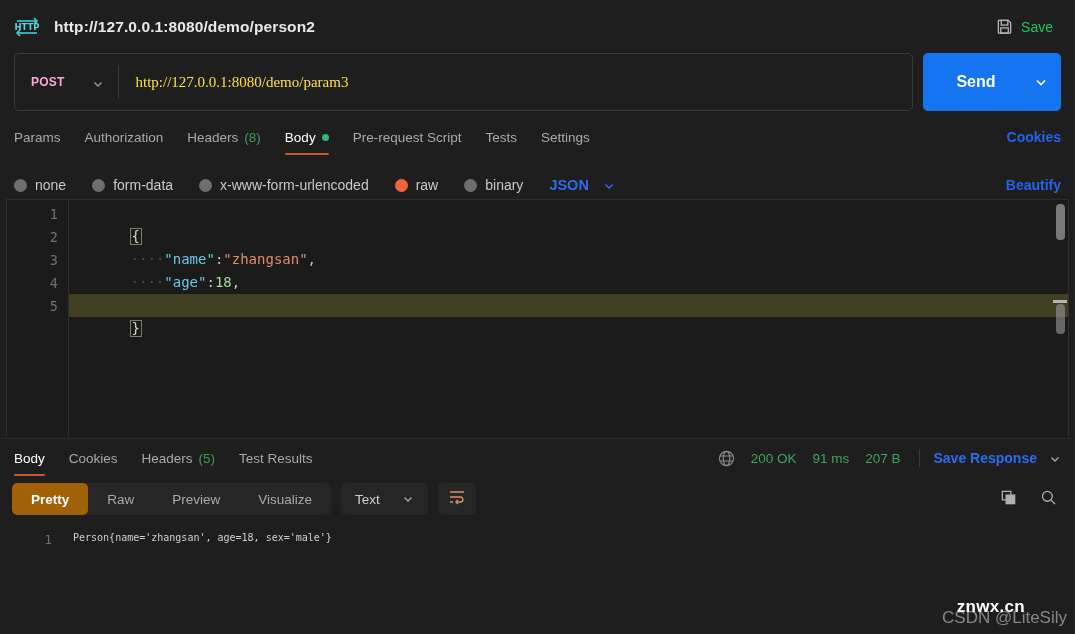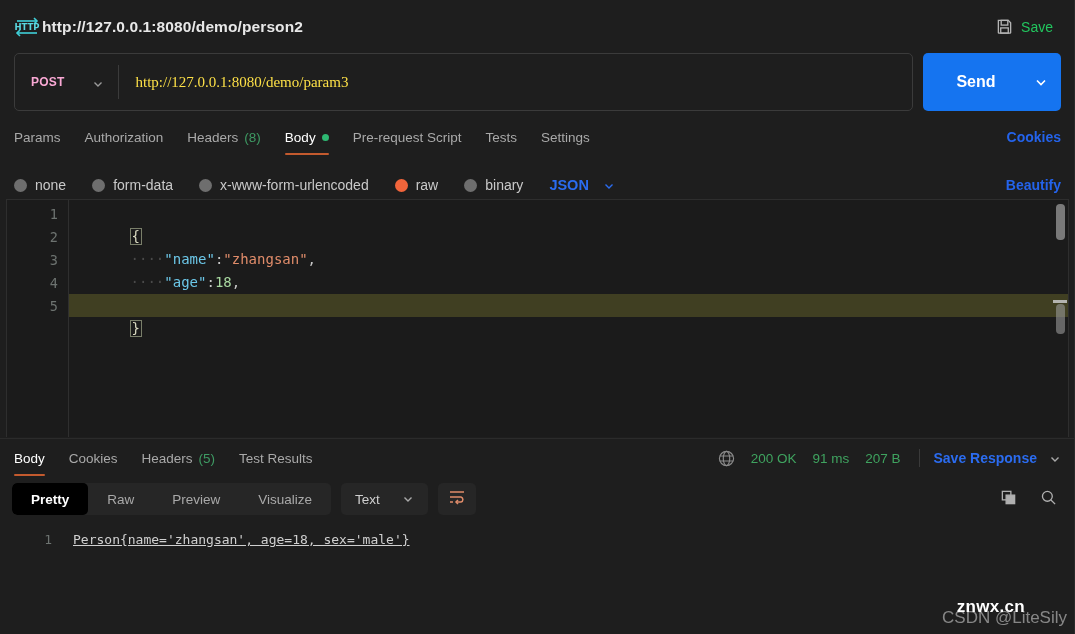--- a/index.html
+++ b/index.html
@@ -11,21 +11,21 @@
   }
   body { position: relative; color: #d6d6d6; }
 
   
   .topbar {
     height: 53px;
     display: flex; align-items: center;
     padding: 0 16px 0 14px;
     background: #1e1e1e;
   }
-  .http-icon { width: 26px; height: 22px; flex: 0 0 auto; margin-right: 2px; }
+  .http-icon { width: 26px; height: 22px; flex: 0 0 auto; margin-right: 14px; }
   .req-title {
     font-size: 15.5px; font-weight: bold; color: #e8e8e8;
     letter-spacing: 0.1px;
   }
   .topbar-spacer { flex: 1 1 auto; }
   .save-btn {
     display: flex; align-items: center; gap: 8px;
     color: #22c55e; font-size: 14px;
     padding: 5px 6px; border-radius: 4px; cursor: pointer;
   }
@@ -193,21 +193,21 @@
   }
   .seg {
     display: flex; align-items: center;
     background: #262626; border-radius: 5px; height: 32px; overflow: hidden;
   }
   .seg-item {
     padding: 0 19px; height: 32px; display: flex; align-items: center;
     font-size: 13.5px; color: #a9a9a9; cursor: pointer;
   }
   .seg-item.active {
-    background: #000000; color: #fff; font-weight: bold; border-radius: 5px;
+    background: #a16207; color: #fff; font-weight: bold; border-radius: 5px;
   }
   .text-sel {
     display: flex; align-items: center; gap: 22px;
     background: #262626; border-radius: 5px; height: 32px;
     padding: 0 14px; color: #cfcfcf; font-size: 13.5px; cursor: pointer;
   }
   .wrap-btn {
     width: 38px; height: 32px; background: #262626; border-radius: 5px;
     display: flex; align-items: center; justify-content: center; cursor: pointer;
   }
@@ -220,24 +220,23 @@
   
   .resp-body { position: relative; height: 74px; padding-top: 10px; }
   .rb-gutter {
     position: absolute; left: 0; top: 10px; width: 62px;
     text-align: right; padding-right: 10px;
     color: #6d7370; font-size: 13px;
     font-family: "DejaVu Sans Mono", monospace;
   }
   .rb-text {
     position: absolute; left: 73px; top: 10px;
-    color: #d0d0d0; font-size: 13px;
+    color: #d0d0d0; font-size: 10px;
     font-family: "DejaVu Sans Mono", monospace;
     white-space: pre;
-    text-decoration: underline;
   }
 
   
   .wm-csdn {
     position: absolute; right: 8px; bottom: 6px;
     color: rgba(220,220,220,0.55); font-size: 17px;
     pointer-events: none;
   }
   .wm-znwx {
     position: absolute; right: 50px; bottom: 17px;

